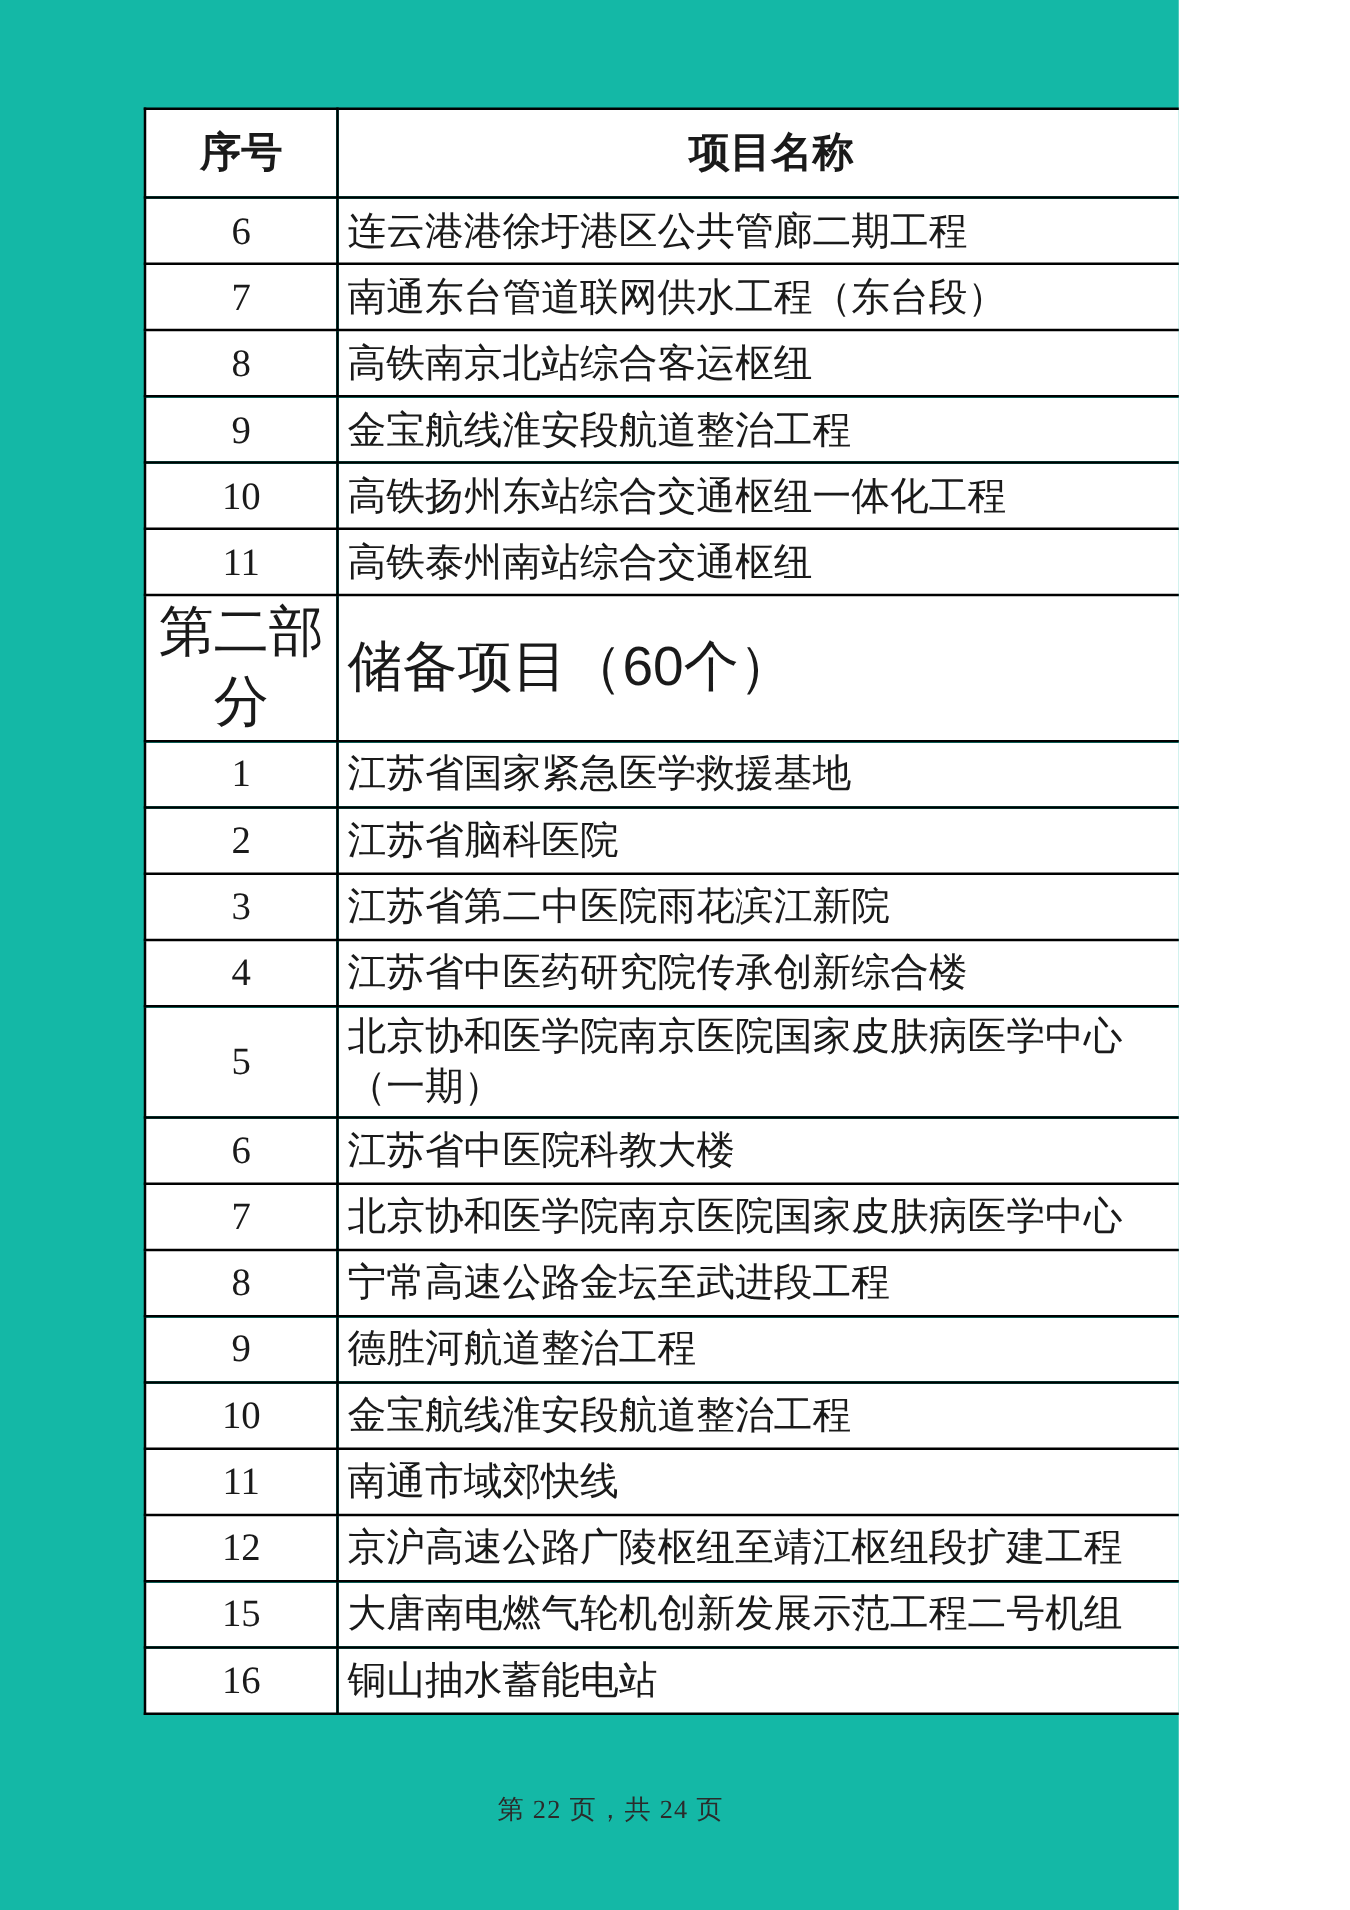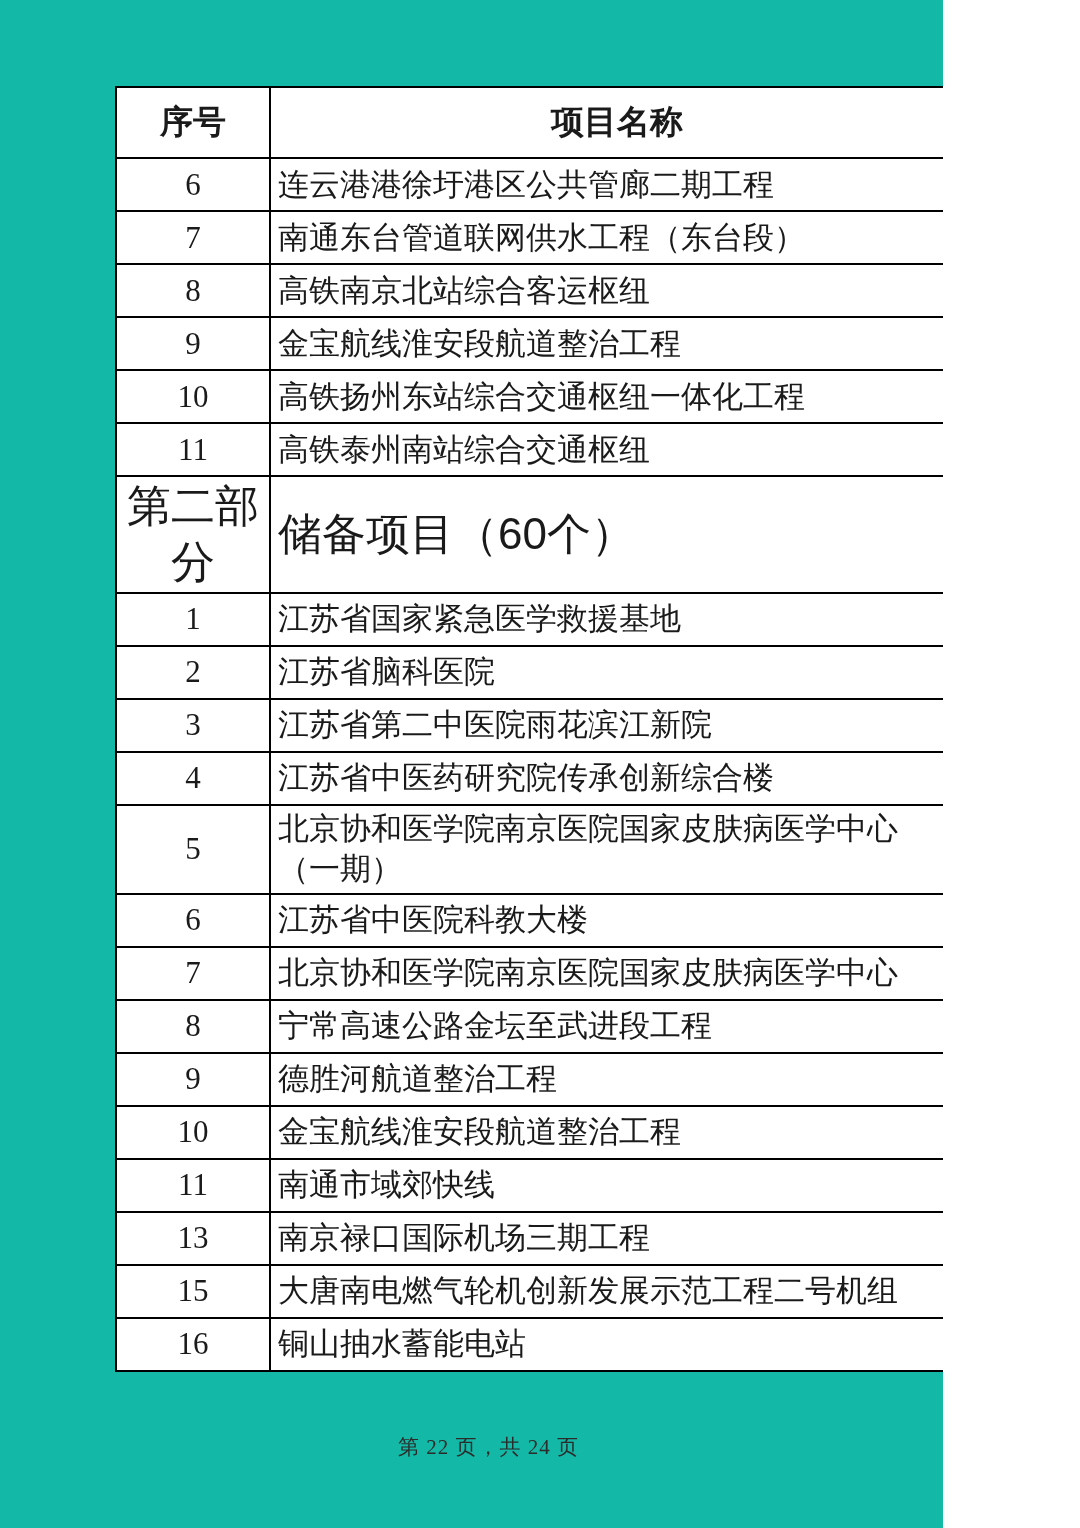--- a/index.html
+++ b/index.html
@@ -158,22 +158,22 @@
         </tr>
         <tr>
           <td class="col-num">10</td>
           <td class="col-name">金宝航线淮安段航道整治工程</td>
         </tr>
         <tr>
           <td class="col-num">11</td>
           <td class="col-name">南通市域郊快线</td>
         </tr>
         <tr>
-          <td class="col-num">13</td>
-          <td class="col-name">南京禄口国际机场三期工程</td>
+          <td class="col-num">12</td>
+          <td class="col-name">京沪高速公路广陵枢纽至靖江枢纽段扩建工程</td>
         </tr>
         <tr>
           <td class="col-num">15</td>
           <td class="col-name">大唐南电燃气轮机创新发展示范工程二号机组</td>
         </tr>
         <tr>
           <td class="col-num">16</td>
           <td class="col-name">铜山抽水蓄能电站</td>
         </tr>
       </tbody>

